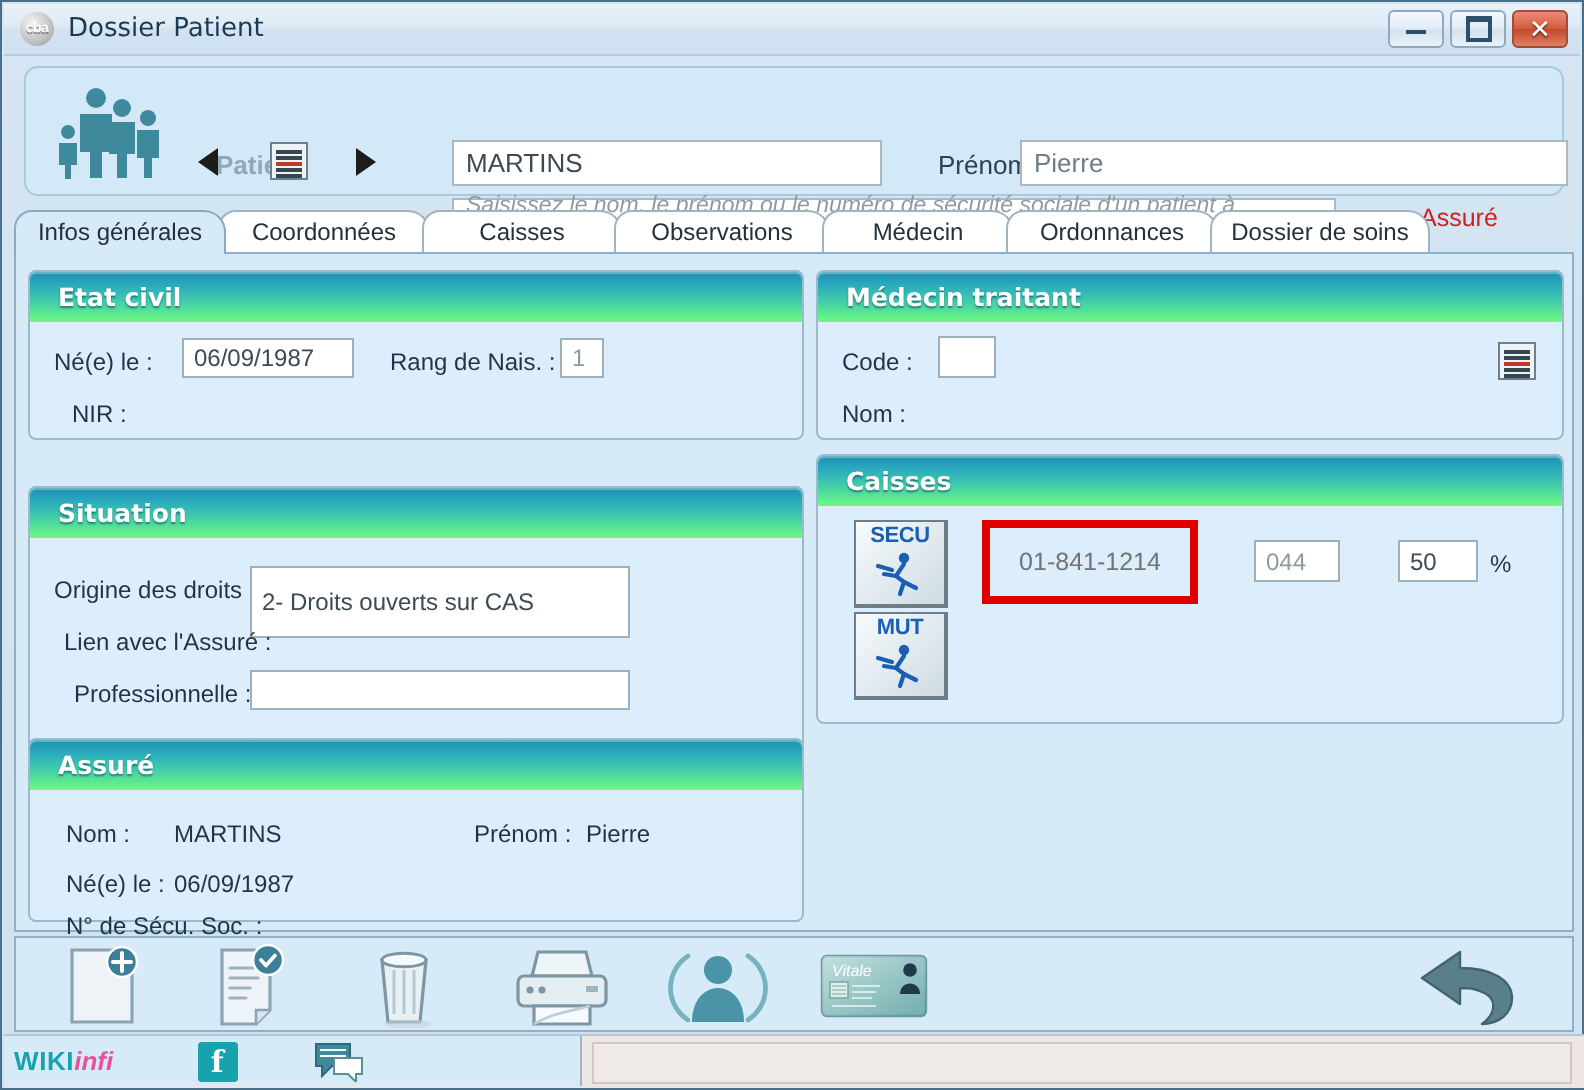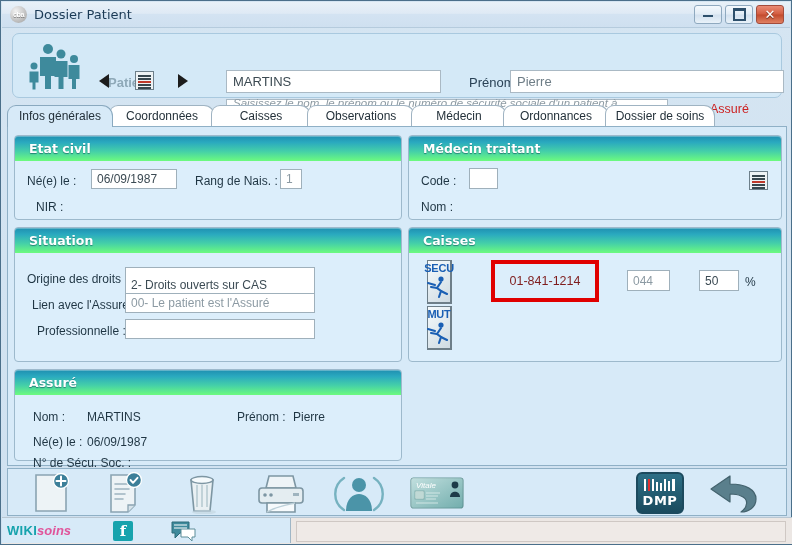--- a/index.html
+++ b/index.html
@@ -136,31 +136,31 @@
   .f-inp{
     position:absolute;box-sizing:border-box;
     background:#ffffff;border:1px solid #9fb0bb;
     font-size:12px;color:#3b4a53;padding:0 5px;
     display:flex;align-items:center;
   }
   .f-inp.gray{color:#8c9aa3;}
 
   
   .caissebtn{
-    position:absolute;width:25px;height:44px;box-sizing:border-box;
+    position:absolute;width:47px;height:44px;box-sizing:border-box;
     border:1px solid #6e7e88;border-right-width:2px;border-bottom-width:2px;
     background:linear-gradient(135deg,#f7fbfd 0%,#e6eef2 40%,#cfdbe2 100%);
     display:flex;flex-direction:column;align-items:center;justify-content:flex-start;
   }
   .caissebtn .cap{font-size:11px;font-weight:bold;color:#1a5fb4;letter-spacing:-0.2px;margin-top:1px;}
   .redbox{
     position:absolute;box-sizing:border-box;
     border:4px solid #e00000;background:#dceefb;
     display:flex;align-items:center;justify-content:center;
-    font-size:12.5px;color:#7f1d1d;
+    font-size:12.5px;color:#737373;
   }
 
   
   .toolbar{
     position:absolute;left:6px;top:467px;width:780px;height:48px;
     background:#d7eaf8;border:1px solid #8fb0c6;box-sizing:border-box;
   }
   .tbicon{position:absolute;top:3px;cursor:pointer;}
   .statusbar{
     position:absolute;left:1px;top:516px;width:790px;height:27px;
@@ -287,28 +287,27 @@
       <div class="f-lbl" style="left:12px;top:64px;">Nom :</div>
       <div class="cardicon" style="position:absolute;left:340px;top:35px;">
         <i></i>
           <i></i>
           <i></i>
           <i></i>
           <i></i>
       </div>
     </div>
 
-    <div class="panel" style="left:6px;top:100px;width:388px;height:135px;">
+    <div class="panel" style="left:6px;top:116px;width:388px;height:135px;">
       <div class="phead">
         <span>Situation</span>
       </div>
       <div class="f-lbl" style="left:12px;top:44px;">Origine des droits :</div>
       <div class="f-inp" style="left:110px;top:39px;width:190px;height:36px;">2- Droits ouverts sur CAS</div>
       <div class="f-lbl" style="left:17px;top:70px;">Lien avec l'Assuré :</div>
-      <div class="f-inp gray" style="left:110px;top:65px;width:190px;height:20px;">00- Le patient est l'Assuré</div>
       <div class="f-lbl" style="left:22px;top:96px;">Professionnelle :</div>
       <div class="f-inp" style="left:110px;top:91px;width:190px;height:20px;"></div>
     </div>
 
     <div class="panel" style="left:400px;top:100px;width:374px;height:135px;">
       <div class="phead">
         <span>Caisses</span>
       </div>
 
       <div class="caissebtn" style="left:18px;top:32px;">
@@ -412,43 +411,30 @@
       </linearGradient>
         </defs>
       <text x="8" y="16" font-family="Liberation Sans, sans-serif" font-size="8" fill="#ffffff" font-style="italic">Vitale</text>
       <rect x="7" y="19" width="9" height="8" fill="#dfeeea" stroke="#7aa8a6" stroke-width=".8"></rect>
       <path d="M8 21 h7 M8 23 h7 M8 25 h7" stroke="#7aa8a6" stroke-width=".6"></path>
       <path d="M18 21 h14 M18 24 h12 M18 27 h10 M8 31 h22" stroke="#e8f4f2" stroke-width=".9" opacity=".8"></path>
       <circle cx="47" cy="13" r="3.4" fill="#1d3b48"></circle>
       <path d="M42 25 C42 18 52 18 52 25 z" fill="#1d3b48"></path>
     </svg>
 
-    <div class="tbicon" style="left:628px;width:48px;height:42px;box-sizing:border-box;border:2px solid #1c4a5e;border-radius:6px;background:linear-gradient(to bottom,#2c6f86,#1b4b5e);display:flex;flex-direction:column;align-items:center;justify-content:center;">
-      <svg width="36" height="14" viewBox="0 0 36 14">
-        <rect x="2" y="1" width="2" height="12" fill="#ffffff"></rect>
-        <rect x="6" y="1" width="2" height="12" fill="#e03030"></rect>
-        <rect x="10" y="1" width="2" height="12" fill="#ffffff"></rect>
-        <rect x="14" y="4" width="2" height="9" fill="#ffffff"></rect>
-        <rect x="18" y="5" width="2" height="8" fill="#ffffff"></rect>
-        <rect x="22" y="1" width="2" height="12" fill="#ffffff"></rect>
-        <rect x="26" y="3" width="2" height="10" fill="#ffffff"></rect>
-        <rect x="30" y="1" width="3" height="12" fill="#ffffff"></rect>
-      </svg>
-      <div style="color:#ffffff;font-size:13px;font-weight:bold;letter-spacing:.5px;margin-top:1px;font-family:'DejaVu Sans',sans-serif;">DMP</div>
-    </div>
 
     <svg class="tbicon" style="left:700px;" width="56" height="42" viewBox="0 0 56 42">
       <path d="M22 4 L22 12 C38 12 48 18 48 27 C48 35 41 40 33 40 C40 35 41 27 33 24 C29 22 26 22 22 22 L22 30 L3 17 z" fill="#5a7f8c" stroke="#44636e" stroke-width="1.2" stroke-linejoin="round"></path>
     </svg>
   </div>
 
   <div class="statusbar">
     <div class="sb-left">
       <div class="wiki">
-        <span class="w1">WIKI</span><span class="w2">soins</span>
+        <span class="w1">WIKI</span><span class="w2">infi</span>
       </div>
       <div class="fbicon">f</div>
       <svg width="26" height="20" viewBox="0 0 26 20" style="margin-left:38px;">
         <path d="M1 1 h17 v11 h-9 l-5 5 v-5 h-3 z" fill="#3e8a9c" stroke="#2c6a79" stroke-width="1"></path>
         <path d="M10 8 h14 v8 h-3 v4 l-4 -4 h-7 z" fill="#ffffff" stroke="#5d8d99" stroke-width="1"></path>
         <path d="M3 4 h13 M3 7 h13" stroke="#ffffff" stroke-width="1"></path>
       </svg>
     </div>
     <div style="position:absolute;left:294px;top:3px;right:6px;height:19px;background:#efeae7;border:1px solid #cfc8c4;"></div>
   </div>

